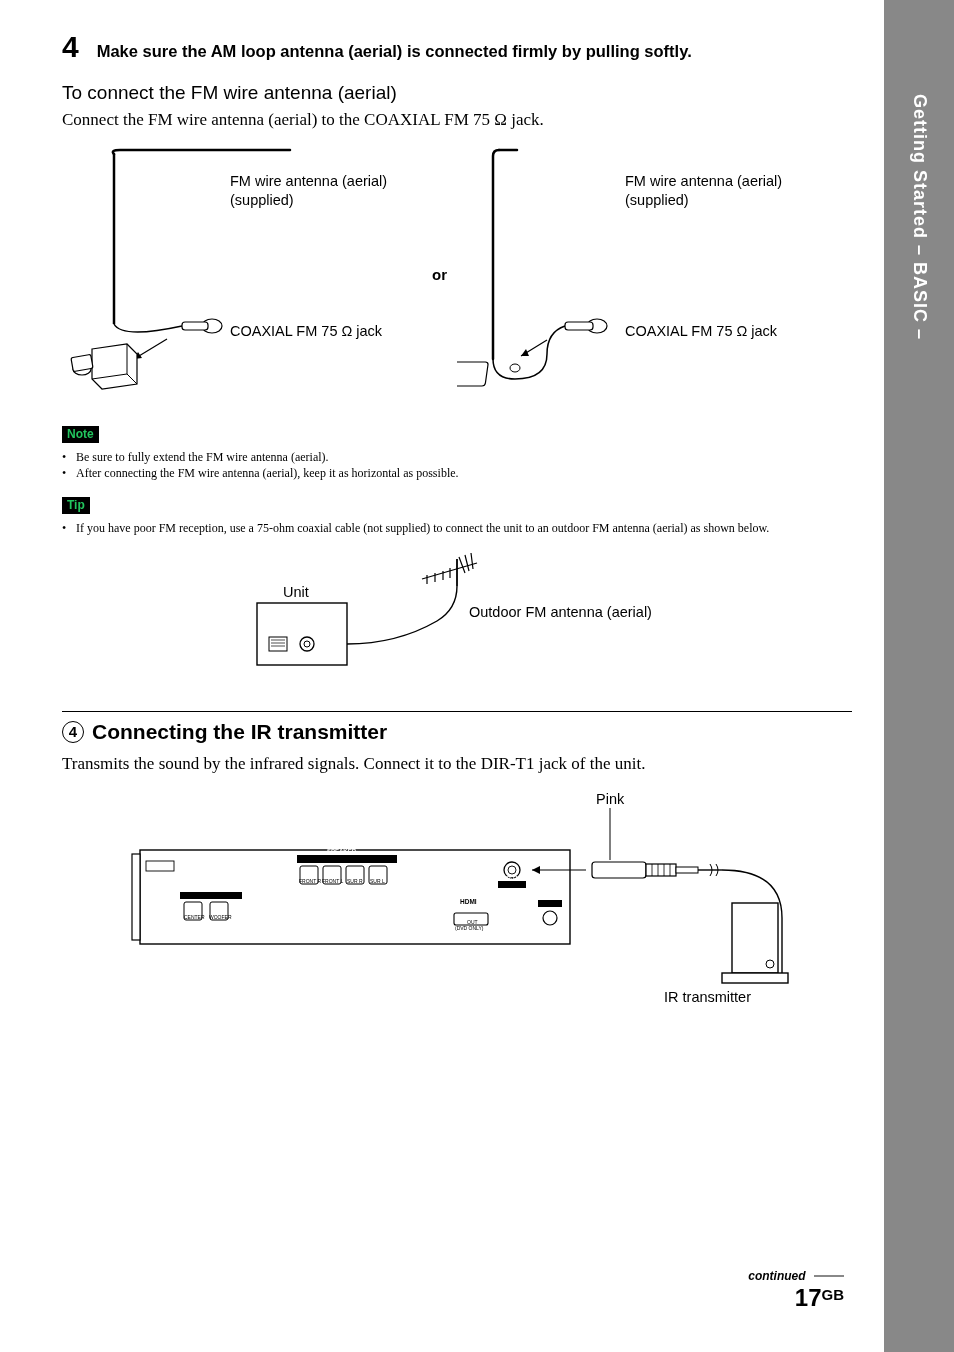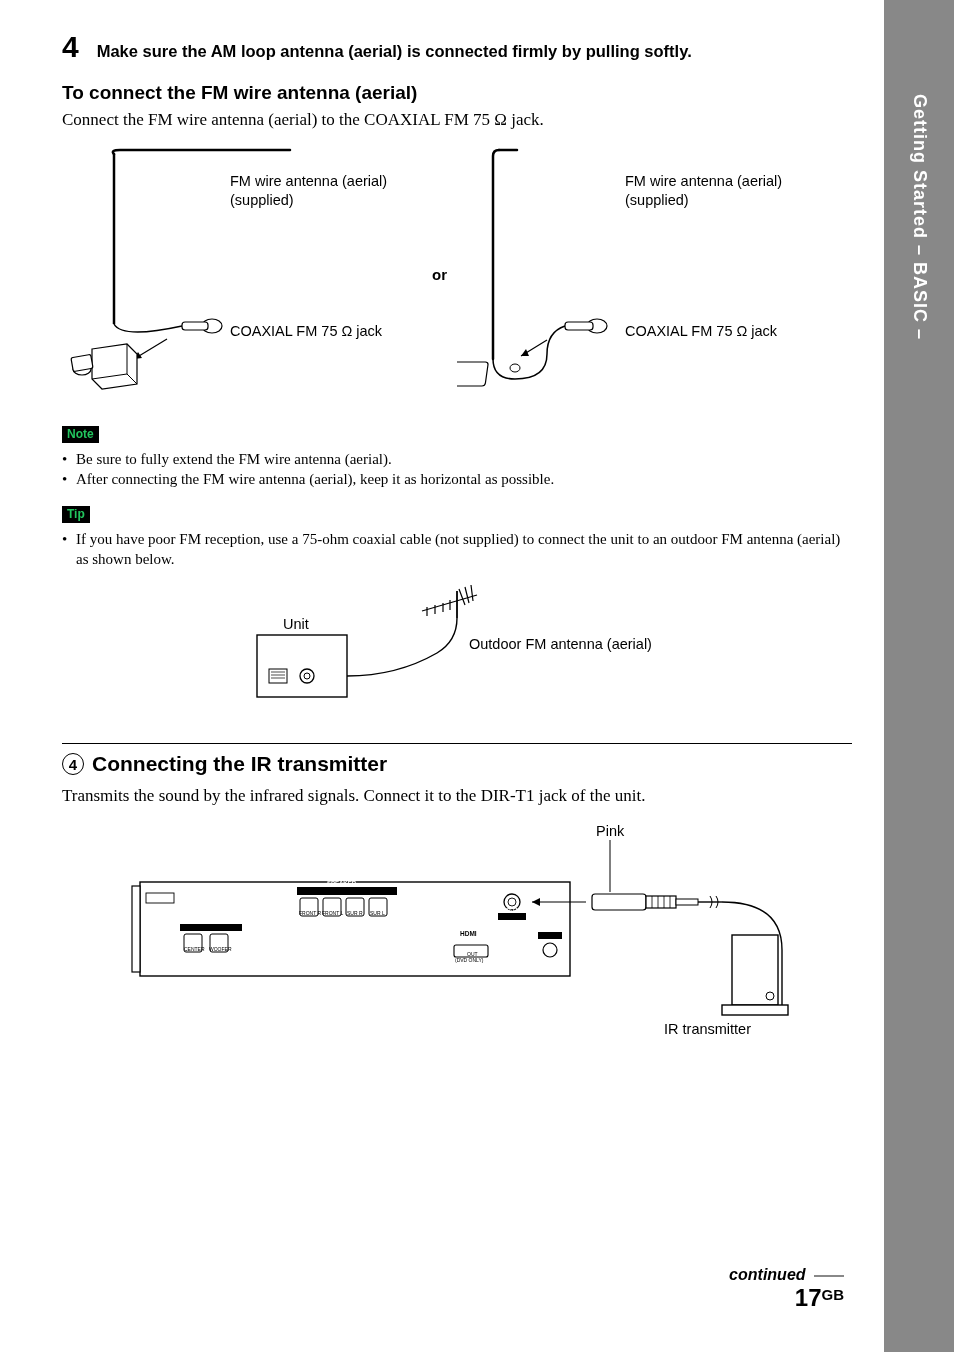--- a/index.html
+++ b/index.html
@@ -50,21 +50,21 @@
     font-size: 30px;
   }
   .step4-text {
     font-family: Arial, Helvetica, sans-serif;
     font-weight: bold;
     font-size: 16.5px;
     padding-top: 6px;
   }
   .h-sub {
     font-family: Arial, Helvetica, sans-serif;
-    font-weight: 700;
+    font-weight: 400;
     font-size: 19px;
     margin-bottom: 6px;
   }
   .body-text {
     font-size: 17px;
     margin-bottom: 14px;
   }
   .fig-row {
     display: flex;
     align-items: center;
@@ -96,21 +96,21 @@
     font-weight: bold;
     font-size: 12px;
     padding: 1px 5px 2px 5px;
     margin-bottom: 6px;
   }
   .bullet-list {
     list-style: none;
     margin-bottom: 14px;
   }
   .bullet-list li {
-    font-size: 15px;
+    font-size: 12px;
     line-height: 1.35;
     padding-left: 14px;
     position: relative;
   }
   .bullet-list li::before {
     content: "•";
     position: absolute;
     left: 0;
   }
   .fig-unit {
@@ -153,21 +153,21 @@
   .footer {
     position: absolute;
     bottom: 40px;
     right: 110px;
     text-align: right;
     font-family: Arial, Helvetica, sans-serif;
   }
   .continued {
     font-style: italic;
     font-weight: bold;
-    font-size: 16px;
+    font-size: 12px;
   }
   .pagenum {
     font-weight: 900;
     font-size: 24px;
   }
   .footer-line {
     display: inline-block;
     width: 30px;
     border-top: 2px solid #888;
     vertical-align: middle;

